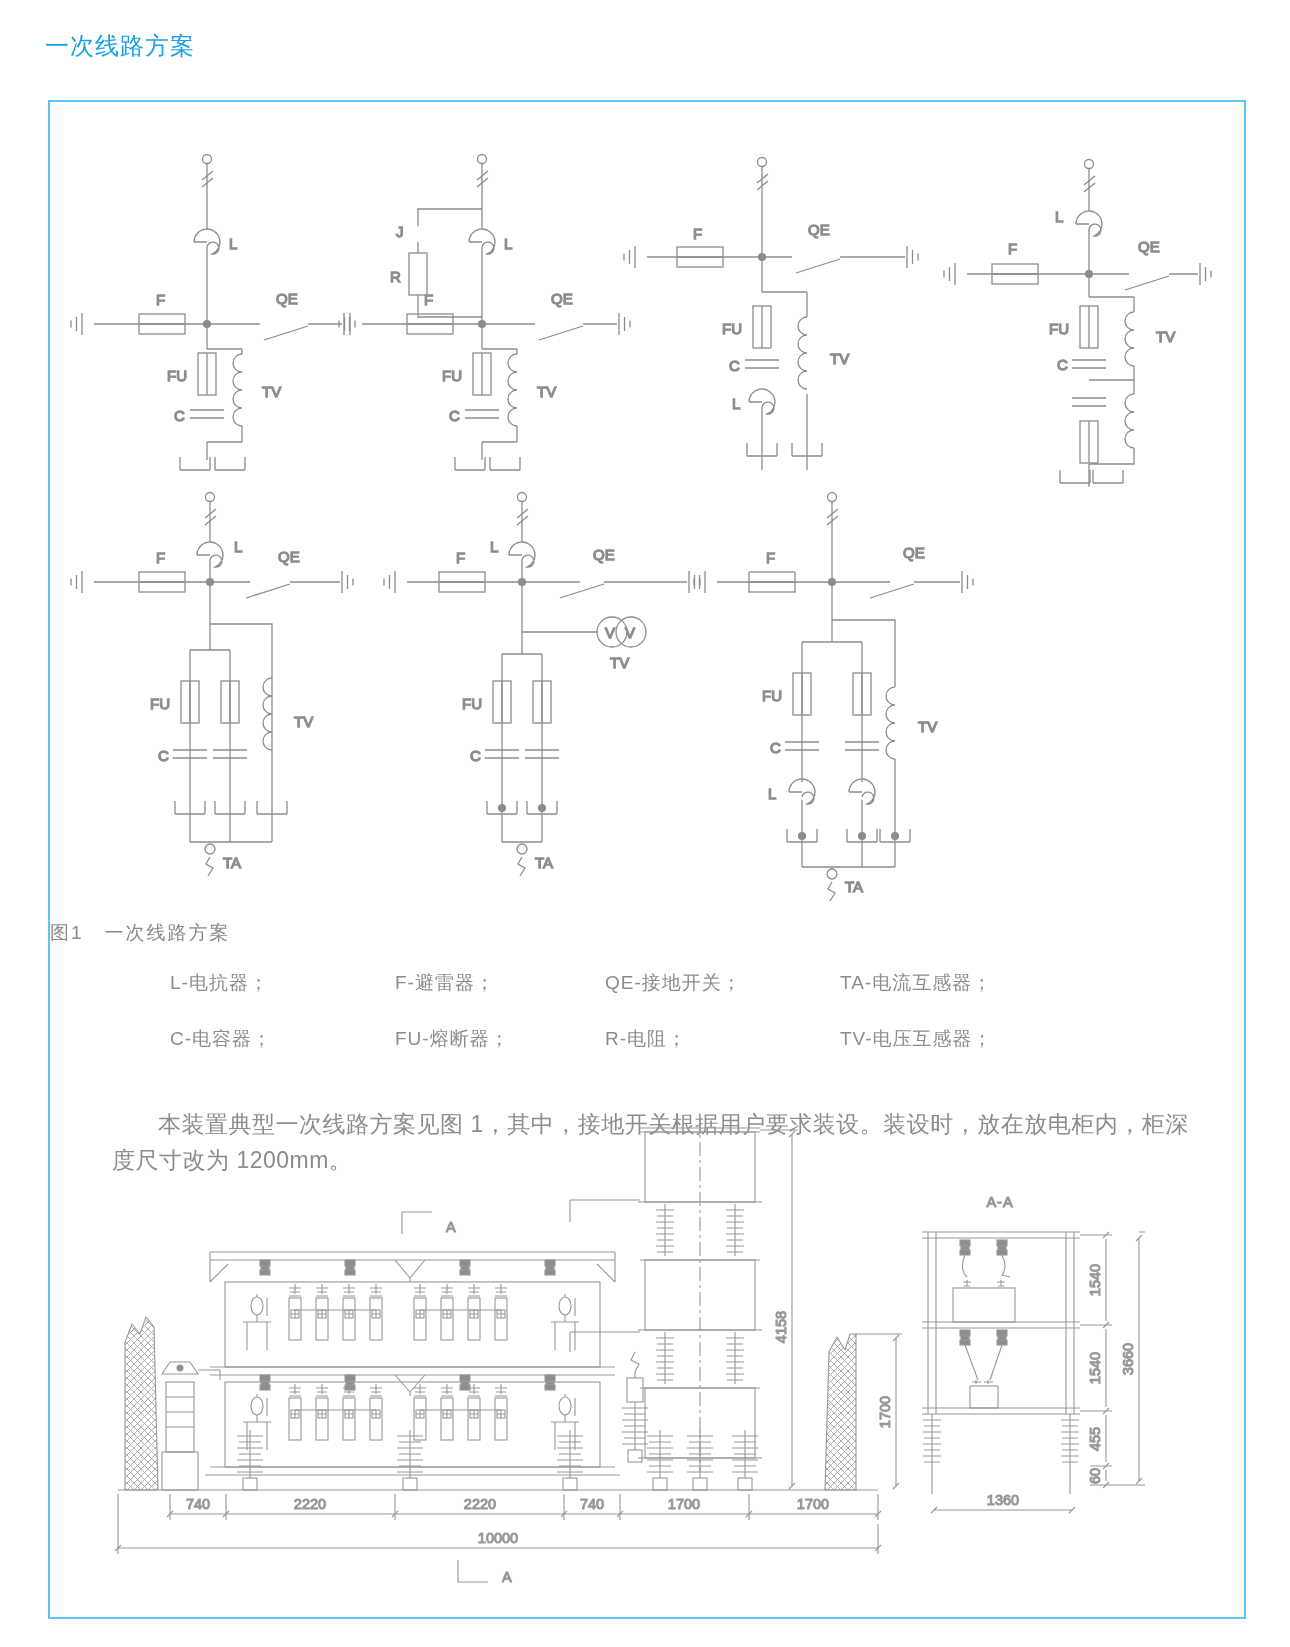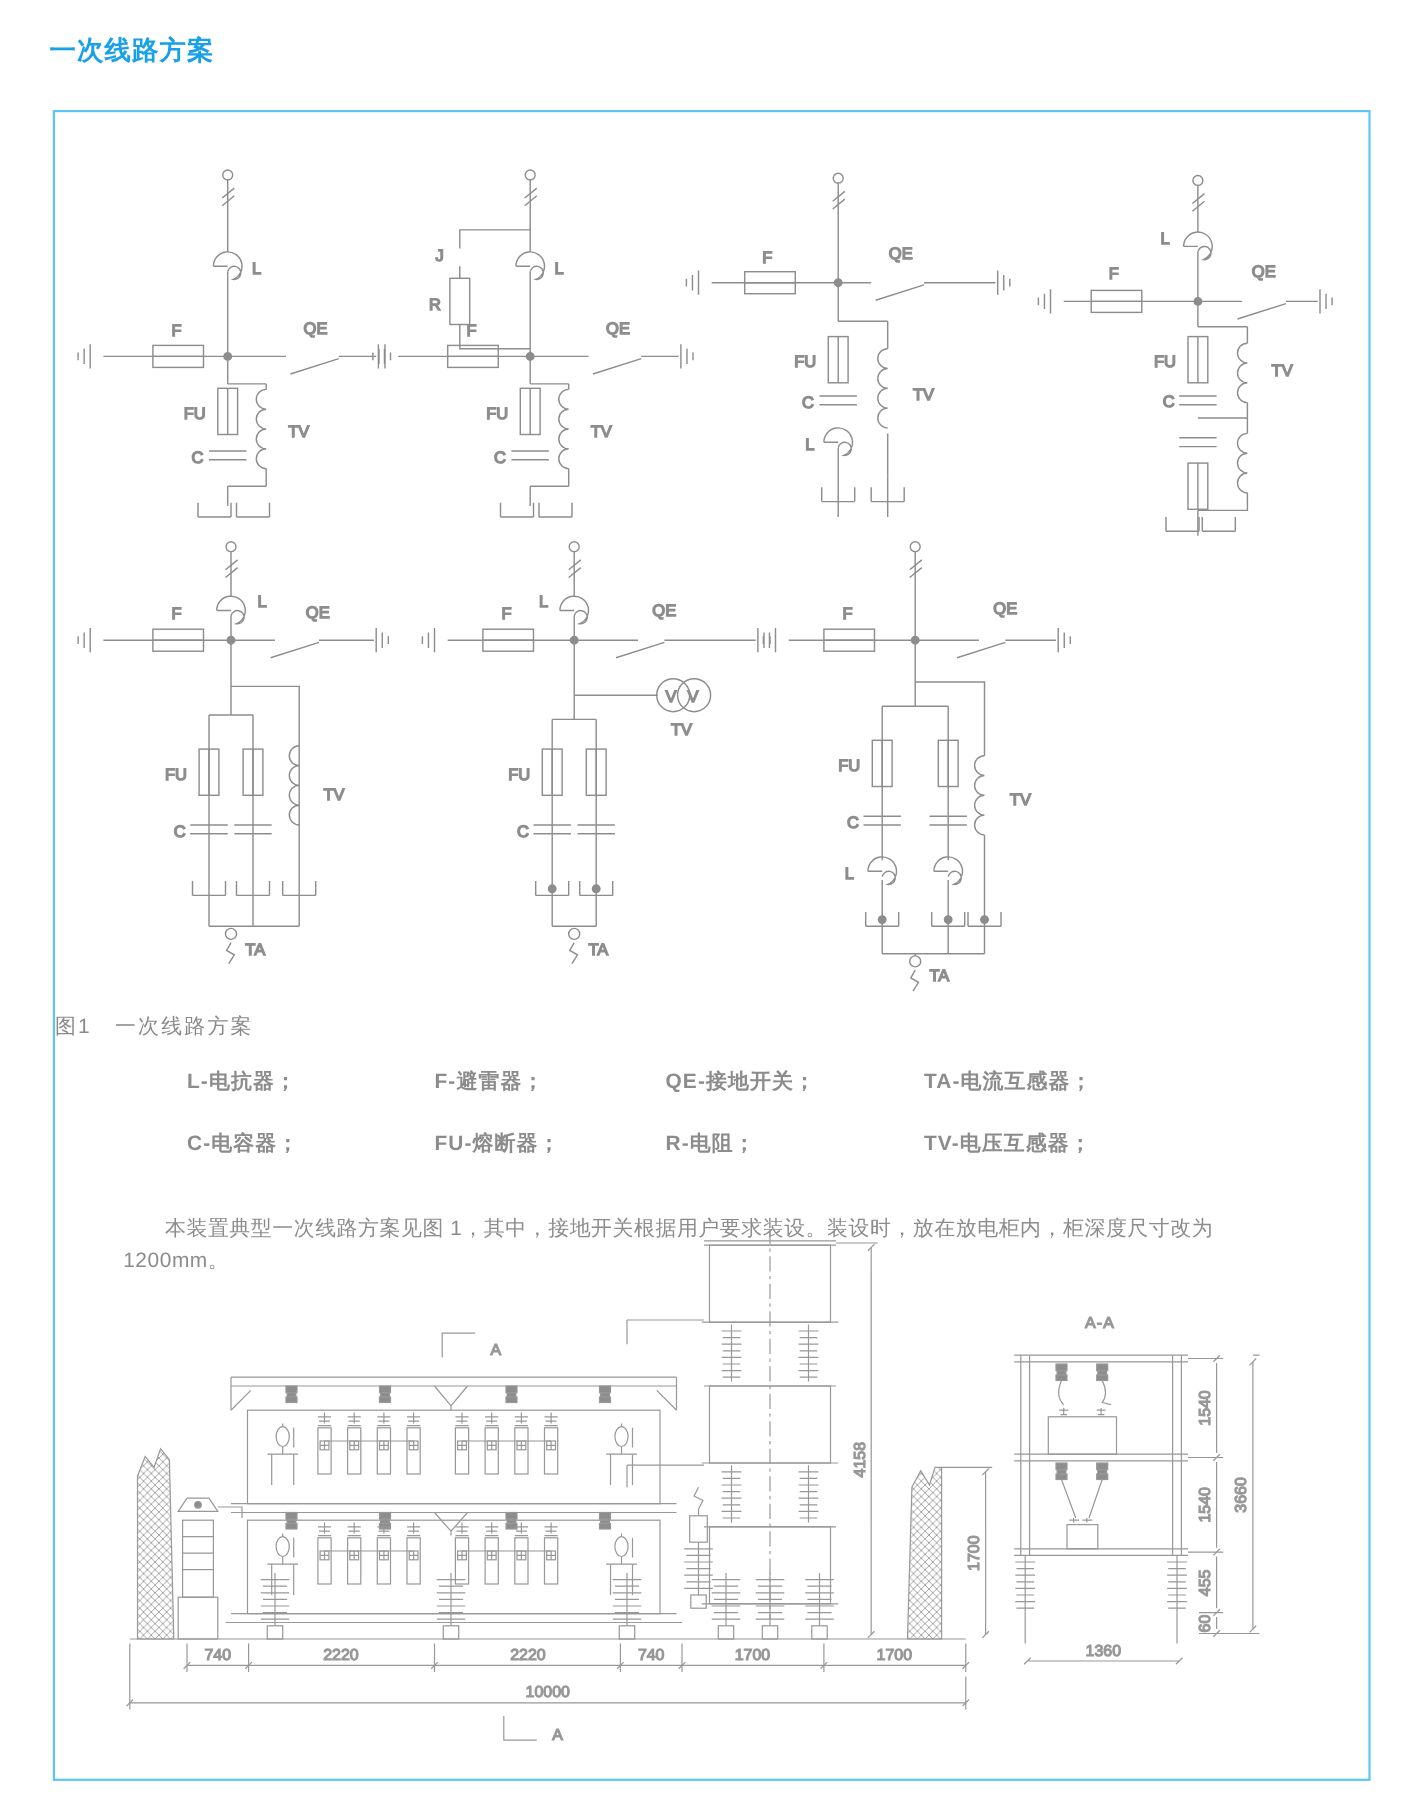--- a/index.html
+++ b/index.html
@@ -1,25 +1,25 @@
 <!DOCTYPE html>
 <html><head>
 <meta charset="utf-8">
 <style>
   html,body{margin:0;padding:0;background:#ffffff;}
   body{width:1290px;height:1647px;position:relative;font-family:"Liberation Sans",sans-serif;}
-  .page-title{position:absolute;left:45px;top:30px;font-size:24px;font-weight:bold;color:#18a0e8;letter-spacing:1px;}
+  .page-title{position:absolute;left:45px;top:30px;font-size:24px;font-weight:normal;color:#18a0e8;letter-spacing:1px;}
   .frame{position:absolute;left:48px;top:100px;width:1194px;height:1515px;border:2px solid #5bc6f2;background:#ffffff;}
   svg{position:absolute;left:0;top:0;}
   .dlabel{font-family:"Liberation Sans",sans-serif;font-size:15px;fill:#8a8a8a;}
   .dim{font-family:"Liberation Sans",sans-serif;font-size:14.5px;fill:#8f8f8f;}
   .caption{position:absolute;left:0;top:818px;width:100%;text-align:left;font-size:19px;color:#8a8a8a;letter-spacing:2px;}
   .legend{position:absolute;left:120px;top:868px;width:990px;display:grid;grid-template-columns:225px 210px 235px 320px;grid-row-gap:30px;font-size:19px;color:#8c8c8c;}
-  .legend span{letter-spacing:1px;font-weight:bold;}
-  .para{position:absolute;left:62px;top:982px;width:1080px;font-size:19px;color:#8c8c8c;line-height:1.55;text-indent:2em;letter-spacing:0.5px;}
+  .legend span{letter-spacing:1px;}
+  .para{position:absolute;left:62px;top:982px;width:1080px;font-size:23px;color:#8c8c8c;line-height:1.55;text-indent:2em;letter-spacing:0.5px;}
 </style>
 </head>
 <body>
 
 <div class="page-title">一次线路方案</div>
 
 <div class="frame">
 
   <svg width="1194" height="800" viewBox="0 0 1194 800" fill="none" stroke="#8d8d8d" stroke-width="1.3">
     <defs>

